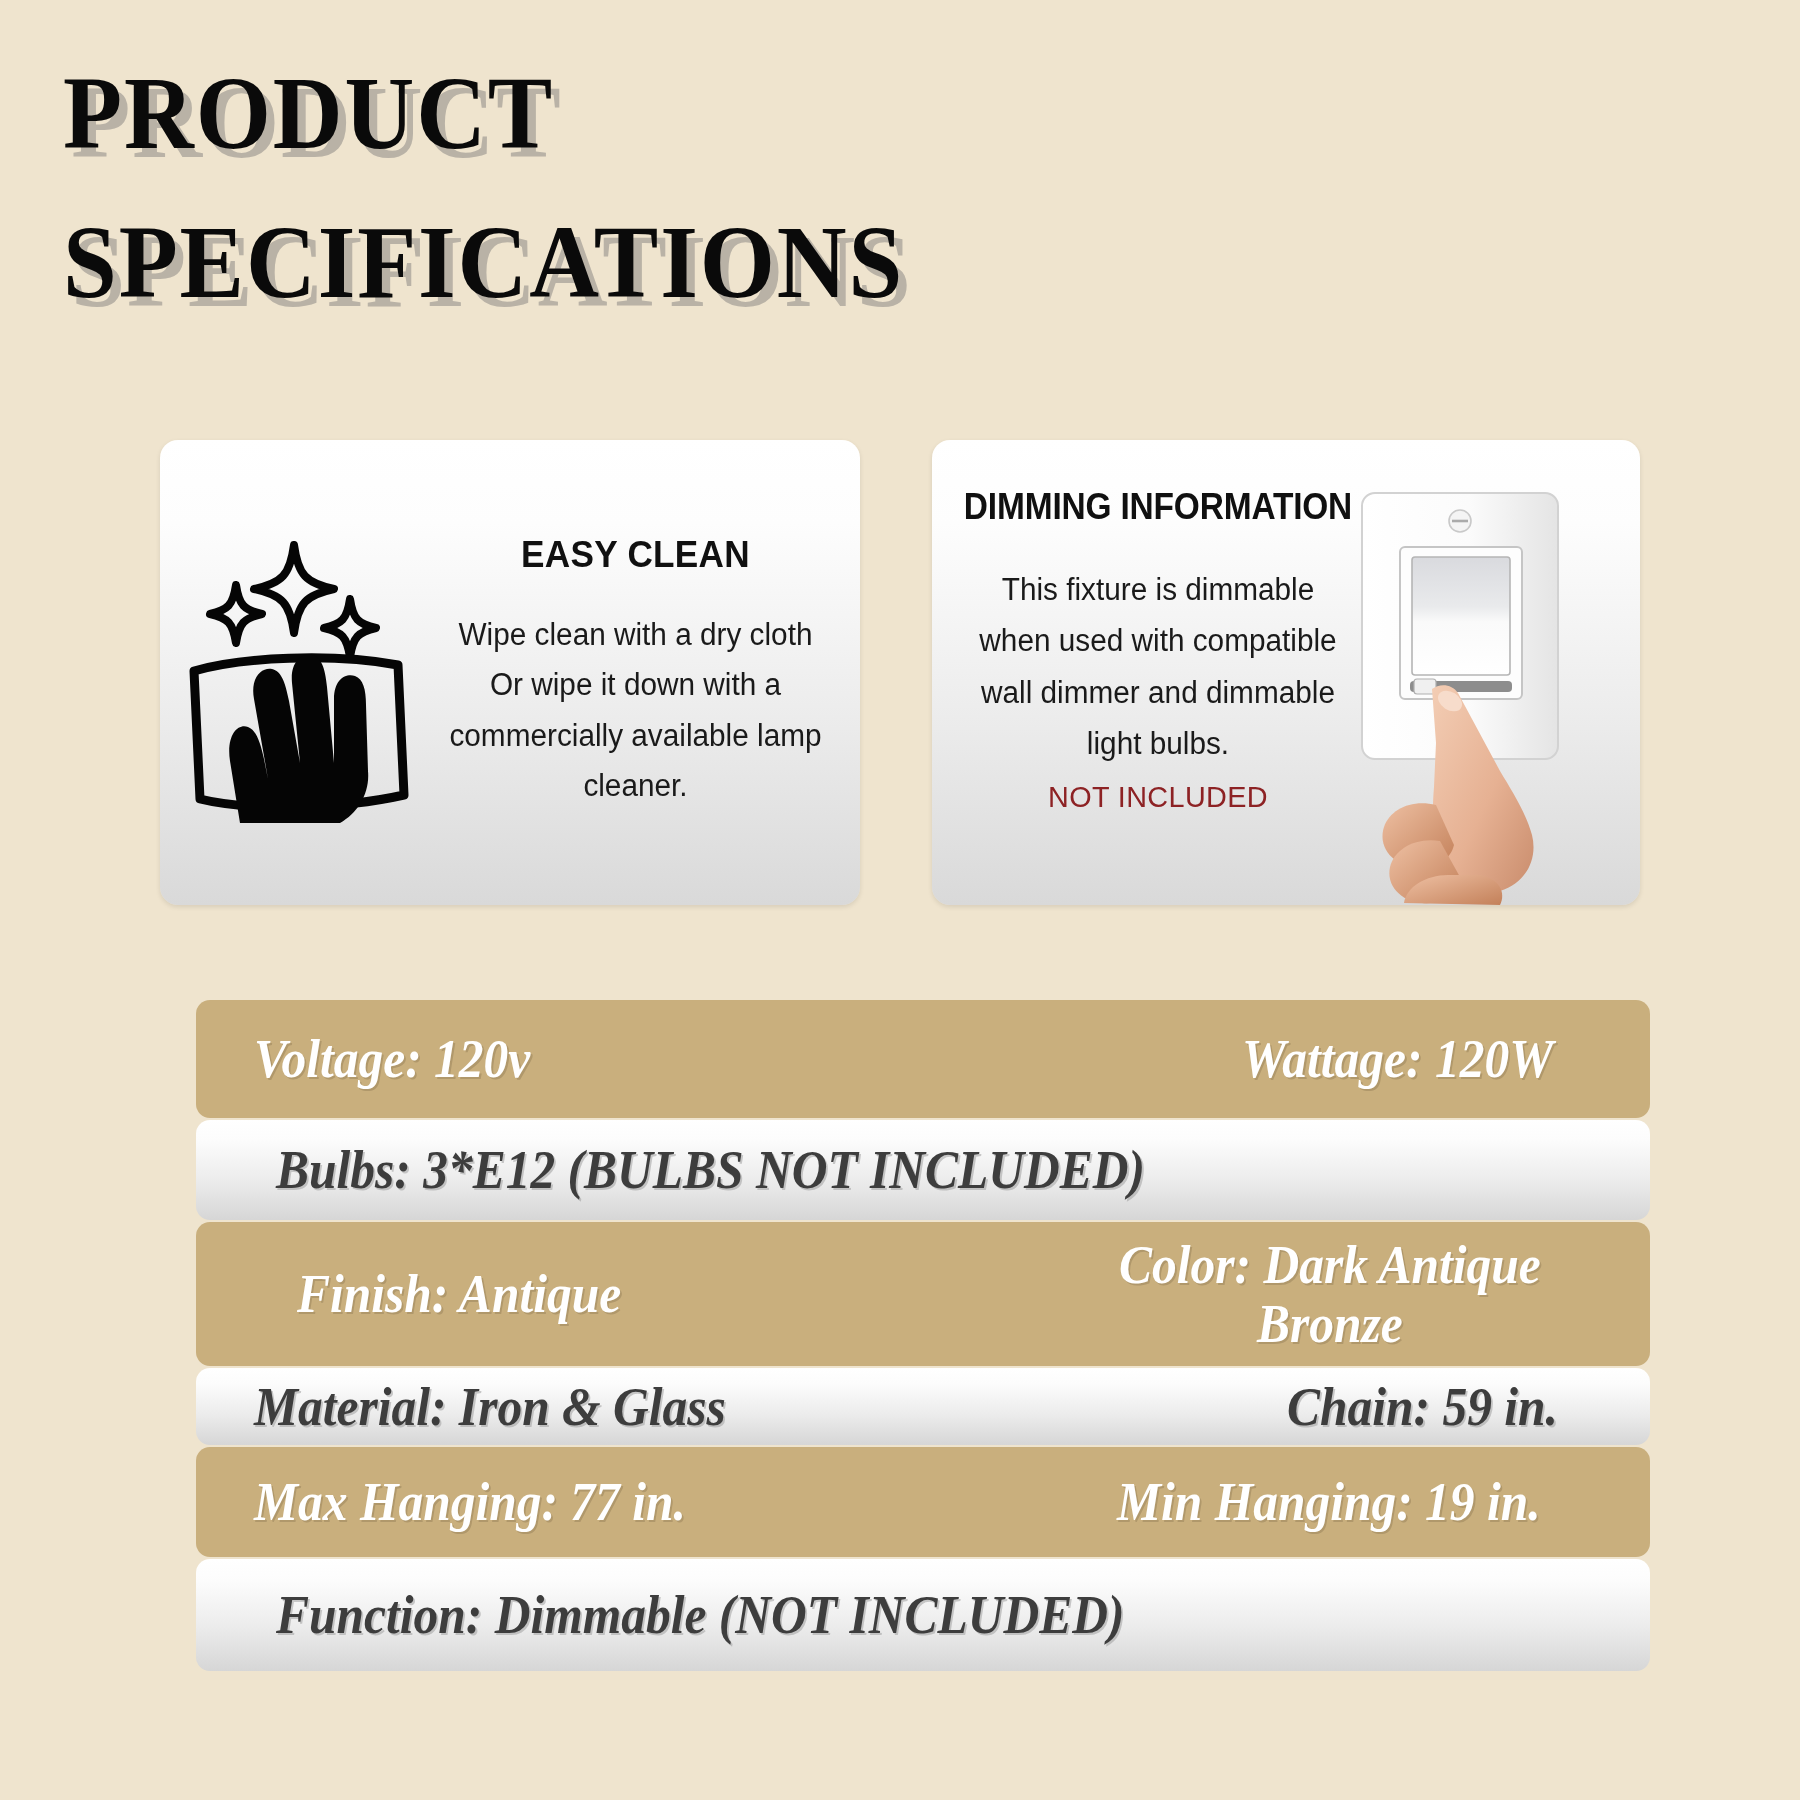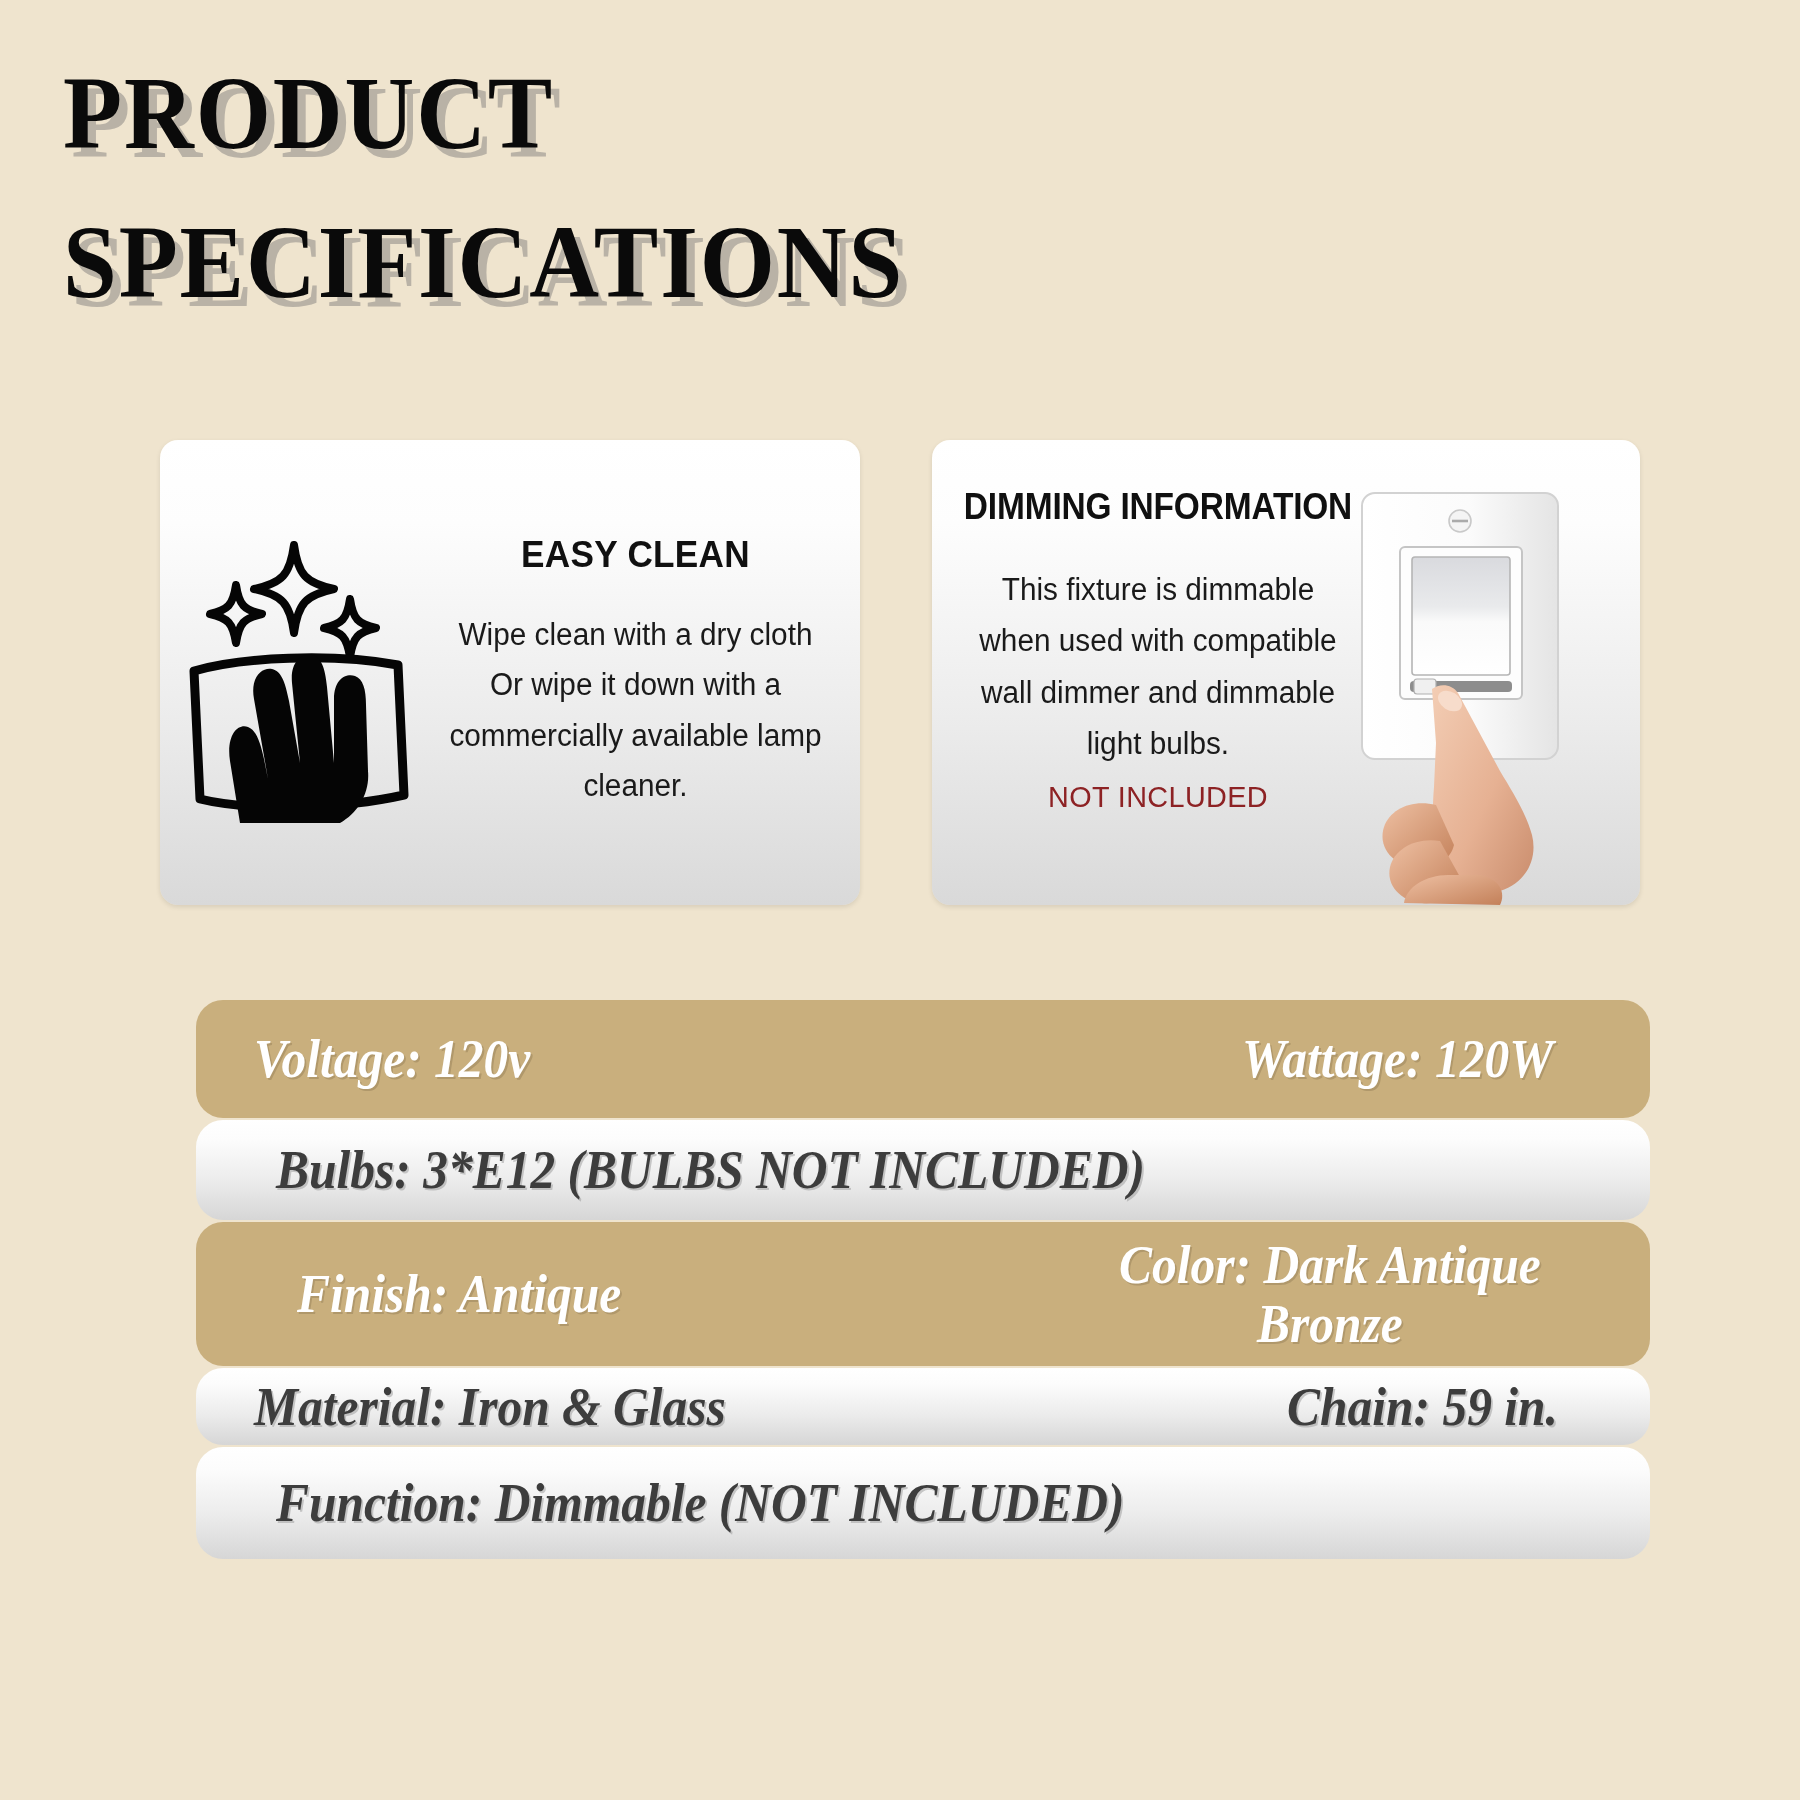--- a/index.html
+++ b/index.html
@@ -135,21 +135,21 @@
   }
 
   
   .specs {
     position: absolute;
     top: 1000px;
     left: 196px;
     width: 1454px;
   }
   .spec-row {
-    border-radius: 27px;
+    border-radius: 14px;
     display: flex;
     align-items: center;
     box-sizing: border-box;
     margin-bottom: 2px;
     position: relative;
   }
   .spec-row.tan {
     background: #c9af7d;
   }
   .spec-row.light {
@@ -318,20 +318,26 @@
     </div>
   </div>
 
   <div class="spec-row light row-h-4">
     <div class="spec-pair">
       <div class="spec-text">Material: Iron &amp; Glass</div>
       <div class="spec-text">Chain: 59 in.</div>
     </div>
   </div>
 
+  <div class="spec-row tan row-h-5">
+    <div class="spec-pair">
+      <div class="spec-text">Max Hanging: 77 in.</div>
+      <div class="spec-text">Min Hanging: 19 in.</div>
+    </div>
+  </div>
 
   <div class="spec-row light row-h-6">
     <div class="spec-single">
       <div class="spec-text">Function: Dimmable (NOT INCLUDED)</div>
     </div>
   </div>
 
 </div>
 
 </body></html>

